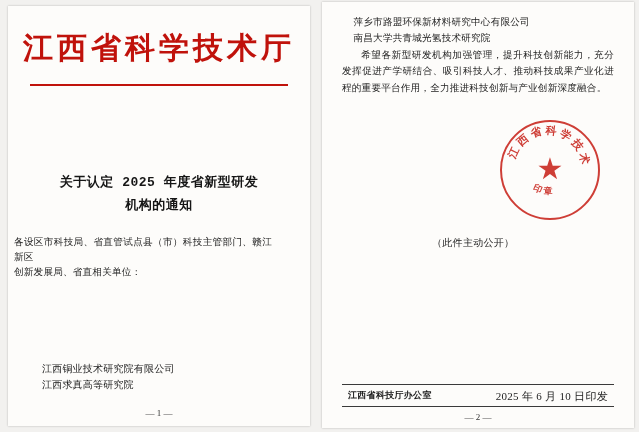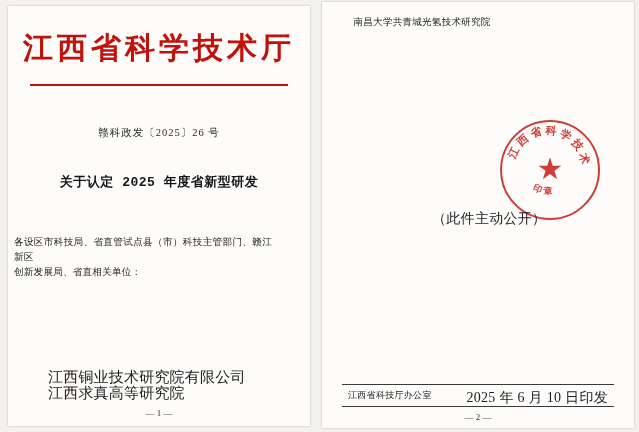--- a/index.html
+++ b/index.html
@@ -94,25 +94,24 @@
     letter-spacing: 0.2px;
   }
   .body-block p { margin: 0; }
   .indent2 { text-indent: 2em; }
 
   .list-block {
     position: absolute;
     left: 22px;
     top: 355px;
     width: 258px;
-    font-size: 15px;
+    font-size: 10px;
     line-height: 15.6px;
     color: #1d1d1d;
     letter-spacing: 0.2px;
-    margin-top: 9px;
   }
   .list-block p { margin: 0; text-indent: 1.2em; }
 
   .page-num-left {
     position: absolute;
     left: 0;
     bottom: 8px;
     width: 302px;
     text-align: center;
     font-size: 9px;
@@ -161,22 +160,22 @@
     left: 150px;
     top: 188px;
     width: 140px;
     font-size: 9.6px;
     color: #1d1d1d;
     letter-spacing: 0.3px;
   }
   .public-note {
     position: absolute;
     left: 110px;
-    top: 208px;
-    font-size: 14px;
+    top: 234px;
+    font-size: 10px;
     color: #1d1d1d;
     letter-spacing: 0.3px;
   }
 
   .footer-rule-top {
     position: absolute;
     left: 20px;
     top: 382px;
     width: 272px;
     height: 1px;
@@ -190,26 +189,27 @@
     height: 1px;
     background: #3a3a3a;
   }
   .footer-left {
     position: absolute;
     left: 26px;
     top: 387px;
     font-size: 9px;
     color: #1d1d1d;
     letter-spacing: 0.3px;
+    font-weight: bold;
   }
   .footer-right {
     position: absolute;
     right: 26px;
     top: 387px;
-    font-size: 14px;
+    font-size: 11px;
     color: #1d1d1d;
     letter-spacing: 0.3px;
   }
   .page-num-right {
     position: absolute;
     left: 0;
     bottom: 6px;
     width: 312px;
     text-align: center;
     font-size: 9px;
@@ -219,43 +219,45 @@
 </head>
 <body>
 
 <div id="page">
 
   <div class="sheet sheet-left">
 
     <div class="masthead">江西省科学技术厅</div>
     <div class="red-rule"></div>
 
-    <div class="doc-number">赣科政发〔2025〕26 号</div>
 
     <div class="doc-title">
       <span>关于认定 2025 年度省新型研发</span>
+      <span>机构的通知</span>
     </div>
 
     <div class="body-block">
       <p>各设区市科技局、省直管试点县（市）科技主管部门、赣江新区</p>
       <p>创新发展局、省直相关单位：</p>
     </div>
 
     <div class="list-block">
       <p>江西铜业技术研究院有限公司</p>
       <p>江西求真高等研究院</p>
     </div>
 
     <div class="page-num-left">— 1 —</div>
   </div>
 
   <div class="sheet sheet-right">
 
     <div class="r-body">
+      <p class="r-line-indent">萍乡市路盟环保新材料研究中心有限公司</p>
       <p class="r-line-indent">南昌大学共青城光氢技术研究院</p>
+      <p class="r-para">希望各新型研发机构加强管理，提升科技创新能力，充分发挥促进产学研结合、吸引科技人才、推动科技成果产业化进程的重要平台作用，全力推进科技创新与产业创新深度融合。</p>
     </div>
 
     <div class="seal">
 
       <div class="star">★</div>
       <svg width="96" height="96" viewBox="0 0 96 96" style="position:absolute;left:-2px;top:-2px">
         <defs>
           <path id="arcTop" d="M 14,48 A 34,34 0 0 1 82,48"></path>
           <path id="arcBottom" d="M 22,48 A 26,26 0 0 0 74,48"></path>
         </defs>

